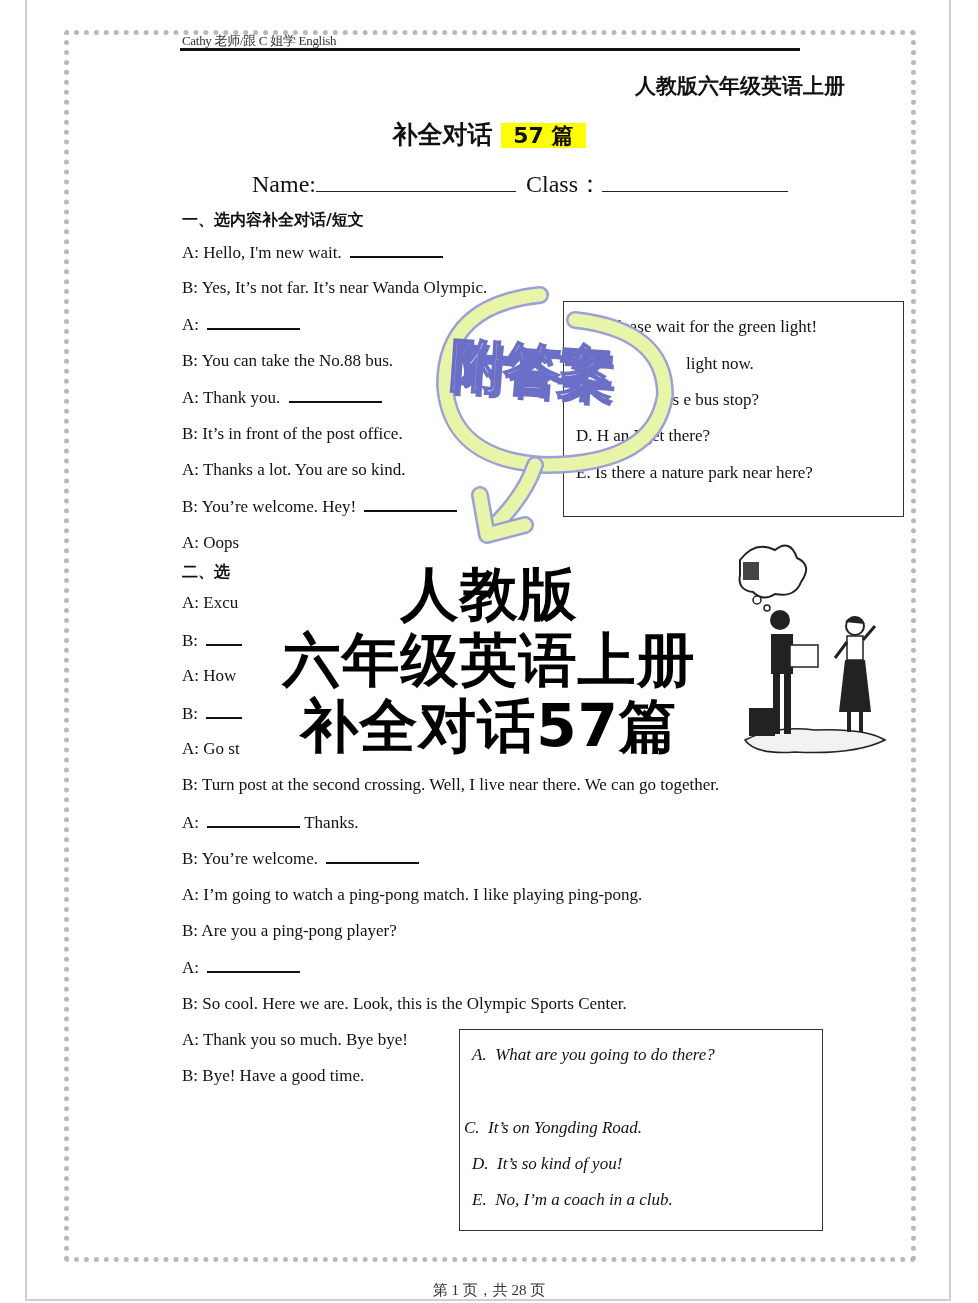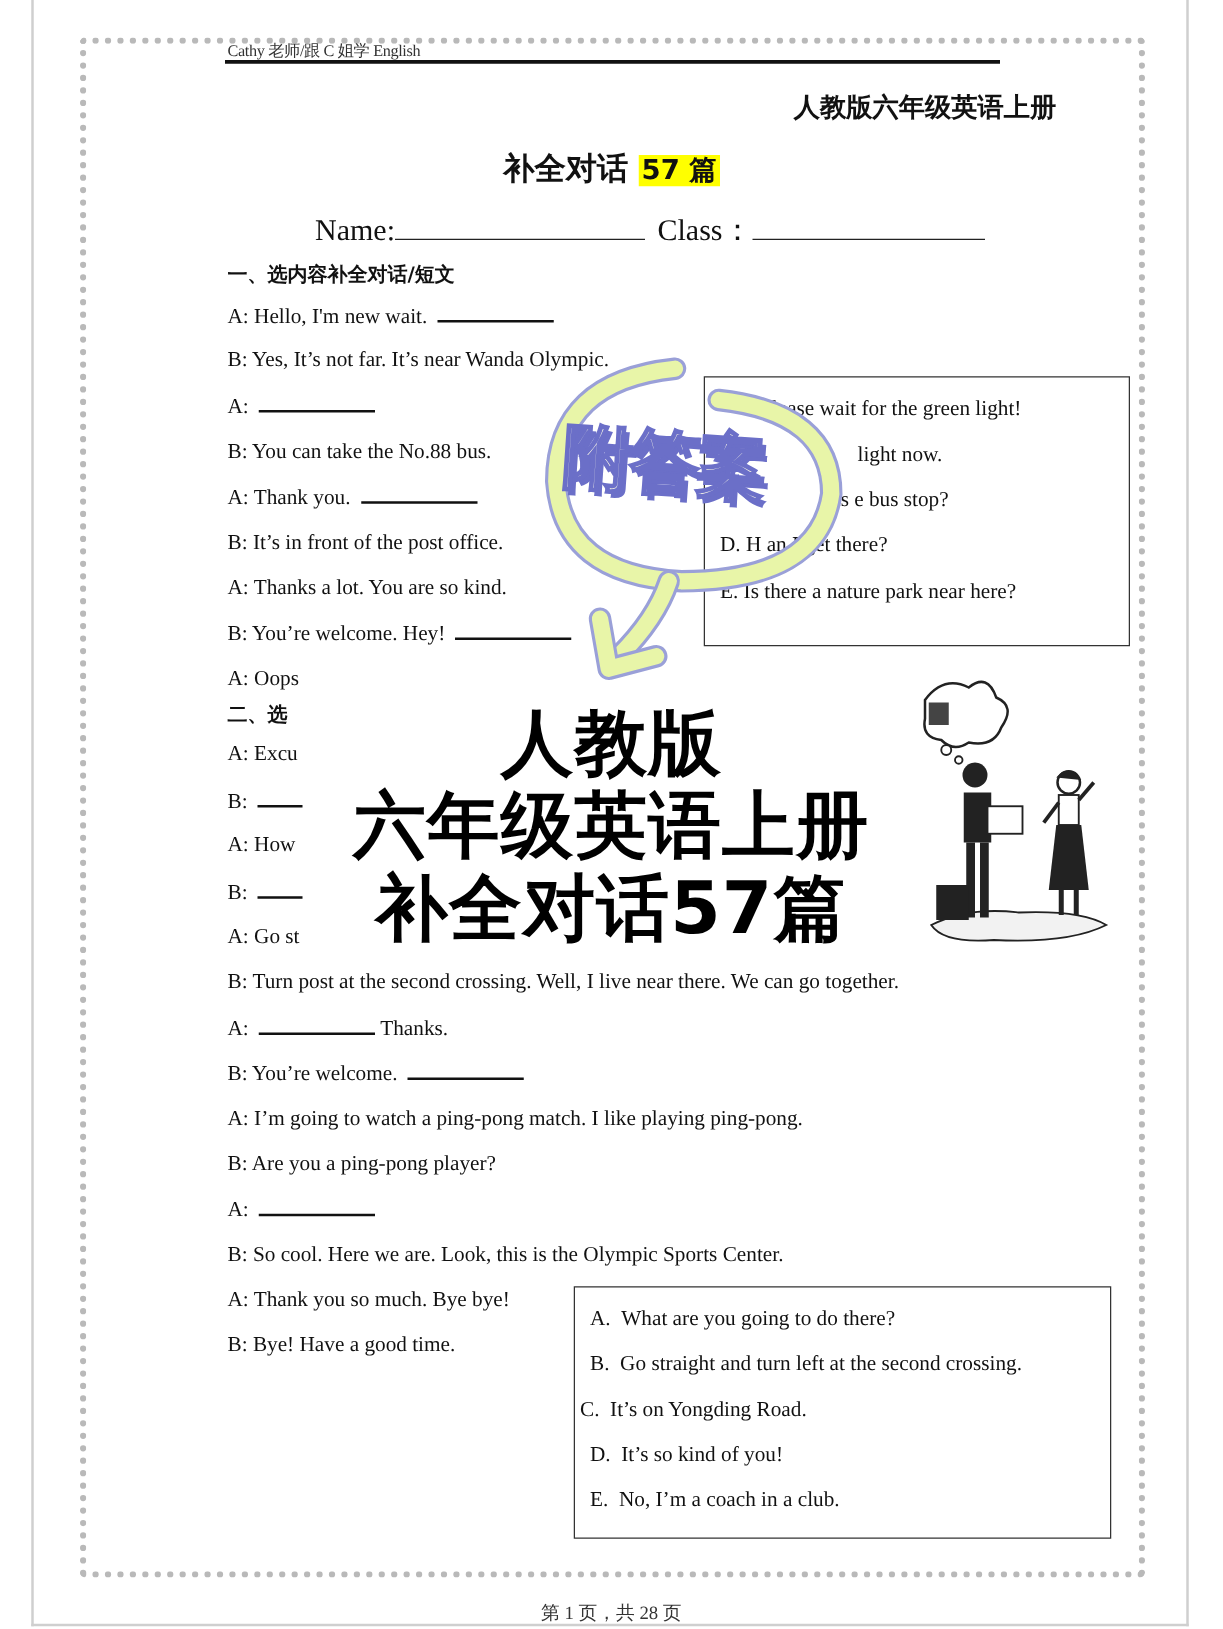--- a/index.html
+++ b/index.html
@@ -3,21 +3,21 @@
 <meta charset="utf-8">
 <style>
   html, body { margin: 0; padding: 0; background: #ffffff; }
   body { width: 978px; height: 1303px; position: relative; overflow: hidden; font-family: "Liberation Serif", serif; color: #111; }
   .sheet { position: absolute; left: 25px; top: -2px; width: 926px; height: 1303px; background: #fff; border-left: 2px solid #cfcfcf; border-right: 2px solid #cfcfcf; border-bottom: 2px solid #cfcfcf; box-sizing: border-box; }
   .deco-border { position: absolute; left: 64px; top: 30px; width: 852px; height: 1232px; box-sizing: border-box; border: 5px dotted #b9b9b9; border-radius: 4px; }
   .header-text { position: absolute; left: 182px; top: 32px; font-size: 13px; color: #333; letter-spacing: -0.3px; }
   .header-rule { position: absolute; left: 180px; top: 48px; width: 620px; height: 3px; background: #111; }
   .title1 { position: absolute; left: 0; width: 845px; top: 72px; text-align: right; font-family: "DejaVu Sans", sans-serif; font-weight: bold; font-size: 21px; }
   .title2 { position: absolute; left: 0; width: 978px; top: 118px; text-align: center; font-family: "DejaVu Sans", sans-serif; font-weight: bold; font-size: 25px; }
-  .title2 .hl { background: #ffff00; padding: 0 2px; font-size: 22px; }
+  .title2 .hl { background: #ffff00; padding: 0 12px; font-size: 22px; }
   .name-row { position: absolute; left: 221px; top: 168px; font-size: 24px; margin-left: 31px; }
   .name-row .blank { display: inline-block; border-bottom: 1.5px solid #222; height: 22px; vertical-align: baseline; }
   .section-title { position: absolute; left: 182px; font-family: "DejaVu Sans", sans-serif; font-weight: bold; font-size: 16px; }
   .line { position: absolute; left: 182px; font-size: 17px; white-space: nowrap; }
   .blank-line { display: inline-block; width: 93px; border-bottom: 2px solid #111; height: 14px; vertical-align: baseline; margin-left: 4px; }
   .optbox { position: absolute; border: 1.5px solid #333; background: #fff; box-sizing: border-box; }
   .opt { position: absolute; font-size: 17px; white-space: nowrap; }
   .footer { position: absolute; left: 0; width: 978px; top: 1241px; text-align: center; font-size: 15px; color: #333; margin-top: 40px; }
   .overlay-ring { position: absolute; }
   .promo { position: absolute; left: 0; width: 978px; text-align: center; font-family: "DejaVu Sans", sans-serif; font-weight: bold; color: #000000; letter-spacing: 1px; }
@@ -73,23 +73,22 @@
 <div class="line" style="top:775px"><span>B: Turn post at the second crossing. Well, I live near there. We can go together.</span></div>
 <div class="line" style="top:812px"><span>A:</span> <span class="blank-line"></span> <span>Thanks.</span></div>
 <div class="line" style="top:848px"><span>B: You’re welcome.</span> <span class="blank-line"></span></div>
 <div class="line" style="top:885px"><span>A: I’m going to watch a ping-pong match. I like playing ping-pong.</span></div>
 <div class="line" style="top:921px"><span>B: Are you a ping-pong player?</span></div>
 <div class="line" style="top:957px"><span>A:</span> <span class="blank-line"></span></div>
 <div class="line" style="top:994px"><span>B: So cool. Here we are. Look, this is the Olympic Sports Center.</span></div>
 <div class="line" style="top:1030px"><span>A: Thank you so much. Bye bye!</span></div>
 <div class="line" style="top:1066px"><span>B: Bye! Have a good time.</span></div>
 
-<div class="optbox" style="left:459px; top:1029px; width:430px; height:202px;">
+<div class="optbox" style="left:459px; top:1029px; width:364px; height:202px;font-style:italic;">
   <div class="opt" style="left:12px; top:15px"><span>A.</span>&nbsp;&nbsp;<span>What are you going to do there?</span></div>
-  <div class="opt" style="left:12px; top:51px"><span>B.</span>&nbsp;&nbsp;<span>Go straight and turn left at the second crossing.</span></div>
   <div class="opt" style="left:4px; top:88px"><span>C.</span>&nbsp;&nbsp;<span>It’s on Yongding Road.</span></div>
   <div class="opt" style="left:12px; top:124px"><span>D.</span>&nbsp;&nbsp;<span>It’s so kind of you!</span></div>
   <div class="opt" style="left:12px; top:160px"><span>E.</span>&nbsp;&nbsp;<span>No, I’m a coach in a club.</span></div>
 </div>
 
 <svg class="illus" viewBox="0 0 160 220">
   <path d="M5 20 Q20 0 40 10 Q55 -2 62 18 Q78 25 66 42 Q60 58 40 54 Q28 62 18 52 Q2 50 5 35 Z" fill="#fff" stroke="#222" stroke-width="2"></path>
   <circle cx="22" cy="60" r="4" fill="#fff" stroke="#222" stroke-width="1.5"></circle>
   <circle cx="32" cy="68" r="3" fill="#fff" stroke="#222" stroke-width="1.5"></circle>
   <rect x="8" y="22" width="16" height="18" fill="#444"></rect>

